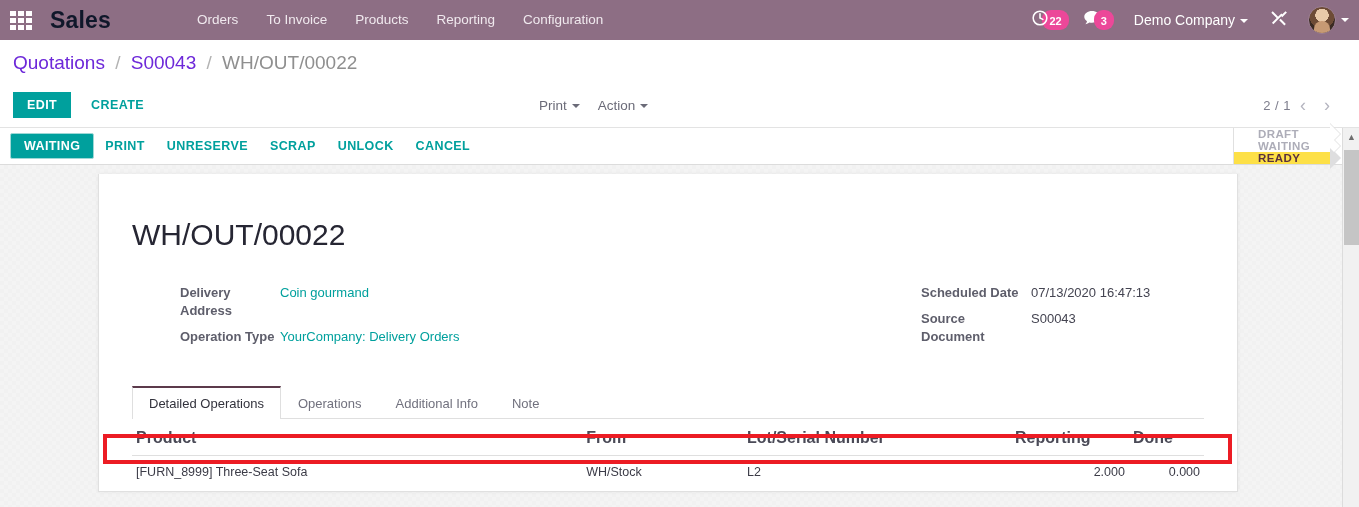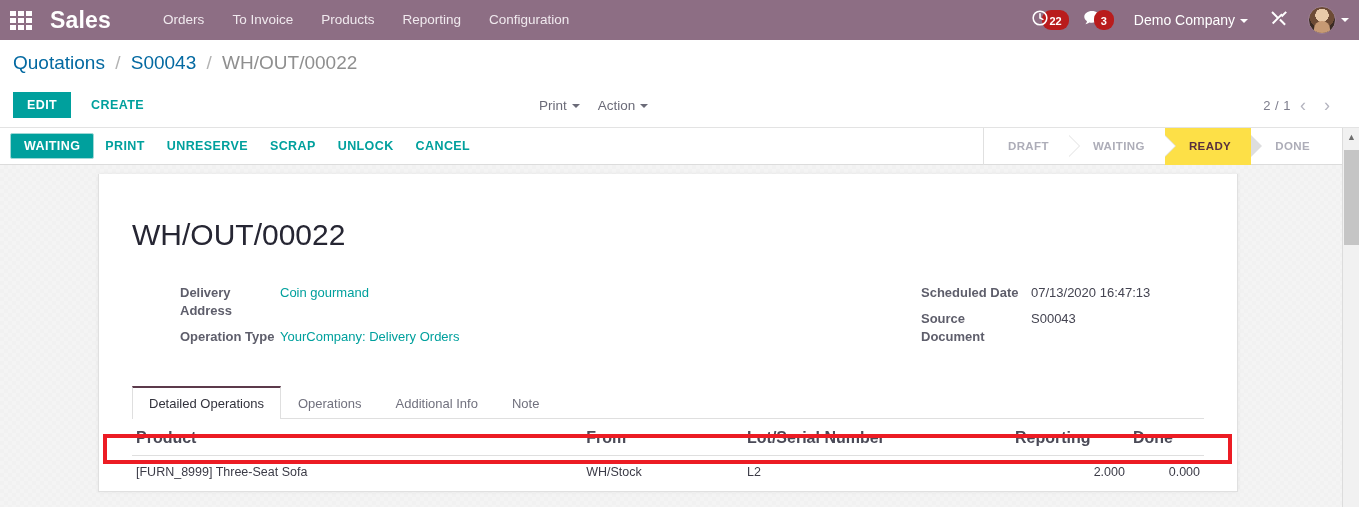--- a/index.html
+++ b/index.html
@@ -21,34 +21,34 @@
   }
   .apps-grid {
     width: 26px; height: 20px; margin-left: 8px; margin-right: 10px;
     display: grid; grid-template-columns: repeat(3, 6px); grid-template-rows: repeat(3, 5px);
     gap: 2px; align-content: center; justify-content: center;
     cursor: pointer;
   }
   .apps-grid i { background: #ffffff; display: block; width: 6px; height: 5px; }
   .brand {
     font-size: 23px; font-weight: bold; letter-spacing: .2px;
-    margin-left: 6px; margin-right: 38px; color: #ffffff;
+    margin-left: 6px; margin-right: 72px; color: #0f172a;
   }
   .nav-menu { display: flex; align-items: center; gap: 0px; }
   .nav-item {
     font-size: 13.5px; color: #f0e9ee; padding: 0 14px; line-height: 40px;
     cursor: pointer; white-space: nowrap;
   }
   .nav-right {
     margin-left: auto; display: flex; align-items: center; height: 40px;
     padding-right: 10px;
   }
   .sys-item { display: flex; align-items: center; margin-left: 14px; cursor: pointer; }
   .badge-pill {
-    background: #b91c1c; color: #ffffff; font-size: 11px; font-weight: bold;
+    background: #ec4899; color: #ffffff; font-size: 11px; font-weight: bold;
     border-radius: 9px; padding: 5px 7px 2px; margin-left: -7px; position: relative; z-index: 2;
     line-height: 13px;
   }
   .clock-ico { position: relative; z-index: 3; }
   .company-name { font-size: 14px; color: #ffffff; margin-left: 20px; cursor: pointer; white-space: nowrap;}
   .caret-dn {
     display: inline-block; width: 0; height: 0; margin-left: 5px;
     border-left: 4px solid transparent; border-right: 4px solid transparent;
     border-top: 4px solid currentColor; vertical-align: middle;
   }
@@ -64,21 +64,21 @@
     transform: translateX(-50%); border-radius:50% 50% 40% 40%;
     background: #c79a74;
   }
 
   
   .breadcrumb-row {
     position: absolute; top: 40px; left: 0; width: 1359px; height: 45px;
     background: #ffffff; display: flex; align-items: center;
   }
   .breadcrumb { font-size: 19px; margin-left: 13px; }
-  .bc-link { color: #0369a1; cursor: pointer; }
+  .bc-link { color: #6d28d9; cursor: pointer; }
   .bc-sep { color: #b3b3b3; margin: 0 5px; }
   .bc-current { color: #8f8f8f; }
 
   
   .cp-row {
     position: absolute; top: 85px; left: 0; width: 1359px; height: 40px;
     background: #ffffff; display: flex; align-items: center;
   }
   .btn-edit {
     background: #00a09d; color: #ffffff; font-size: 12.5px; font-weight: bold;
@@ -106,21 +106,21 @@
   .btn-validate {
     background: #00a09d; color: #ffffff; font-size: 12.5px; font-weight: bold;
     letter-spacing: .4px; padding: 5px 13px; margin-left: 10px; cursor: pointer;
     border: 1px solid #9fd8d6; border-radius: 2px;
   }
   .act-btn {
     color: #00a09d; font-size: 12.5px; font-weight: bold; letter-spacing: .4px;
     padding: 5px 11px; cursor: pointer; background: none; border: none;
   }
   .statusbar { margin-left: auto; display: flex; align-items: stretch; height: 37px; padding-right: 29px;
-               border-left: 1px solid #e0e0e0; }
+               border-left: 1px solid #e0e0e0; flex-direction: column; }
   .st-item {
     position: relative; display: flex; align-items: center;
     padding: 0 20px 0 24px; font-size: 11.5px; font-weight: bold; letter-spacing: .4px;
     color: #adadb8; background: transparent; cursor: pointer;
   }
   .st-item .arrow-r {
     content:""; position: absolute; right: -10px; top: 50%; margin-top: -10px;
     width: 0; height: 0; border-top: 10px solid transparent; border-bottom: 10px solid transparent;
     border-left: 10px solid transparent; z-index: 2;
   }

